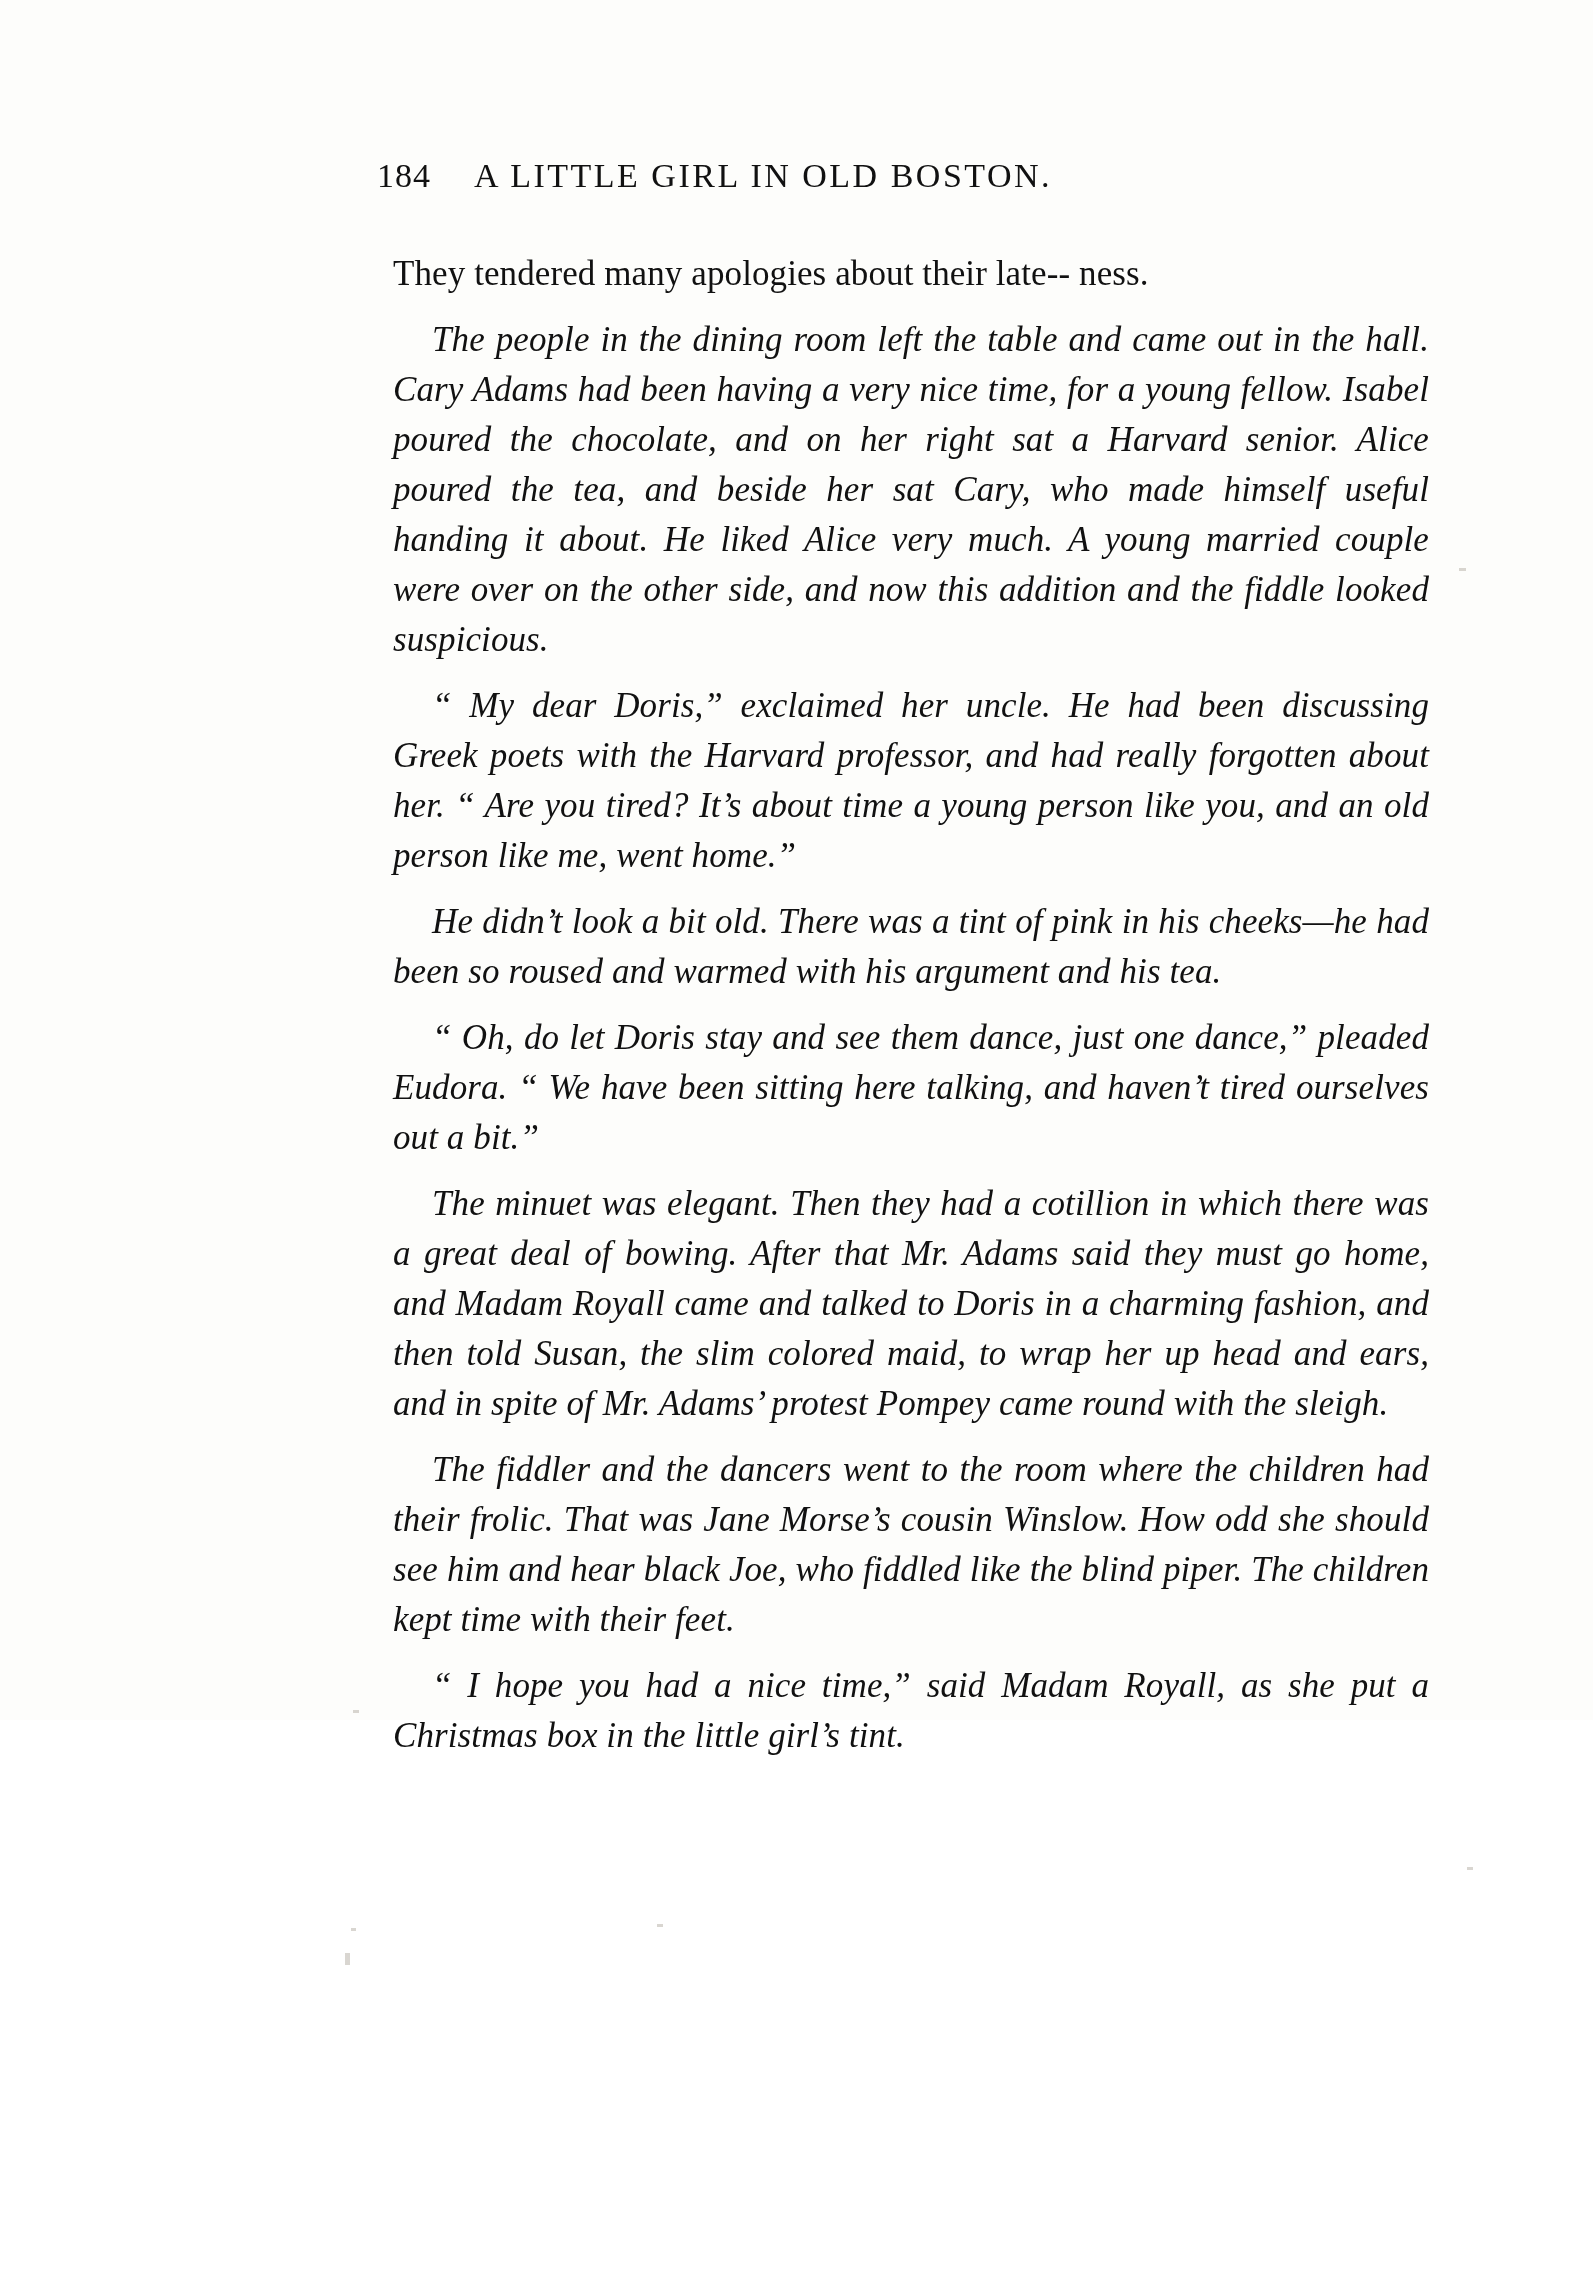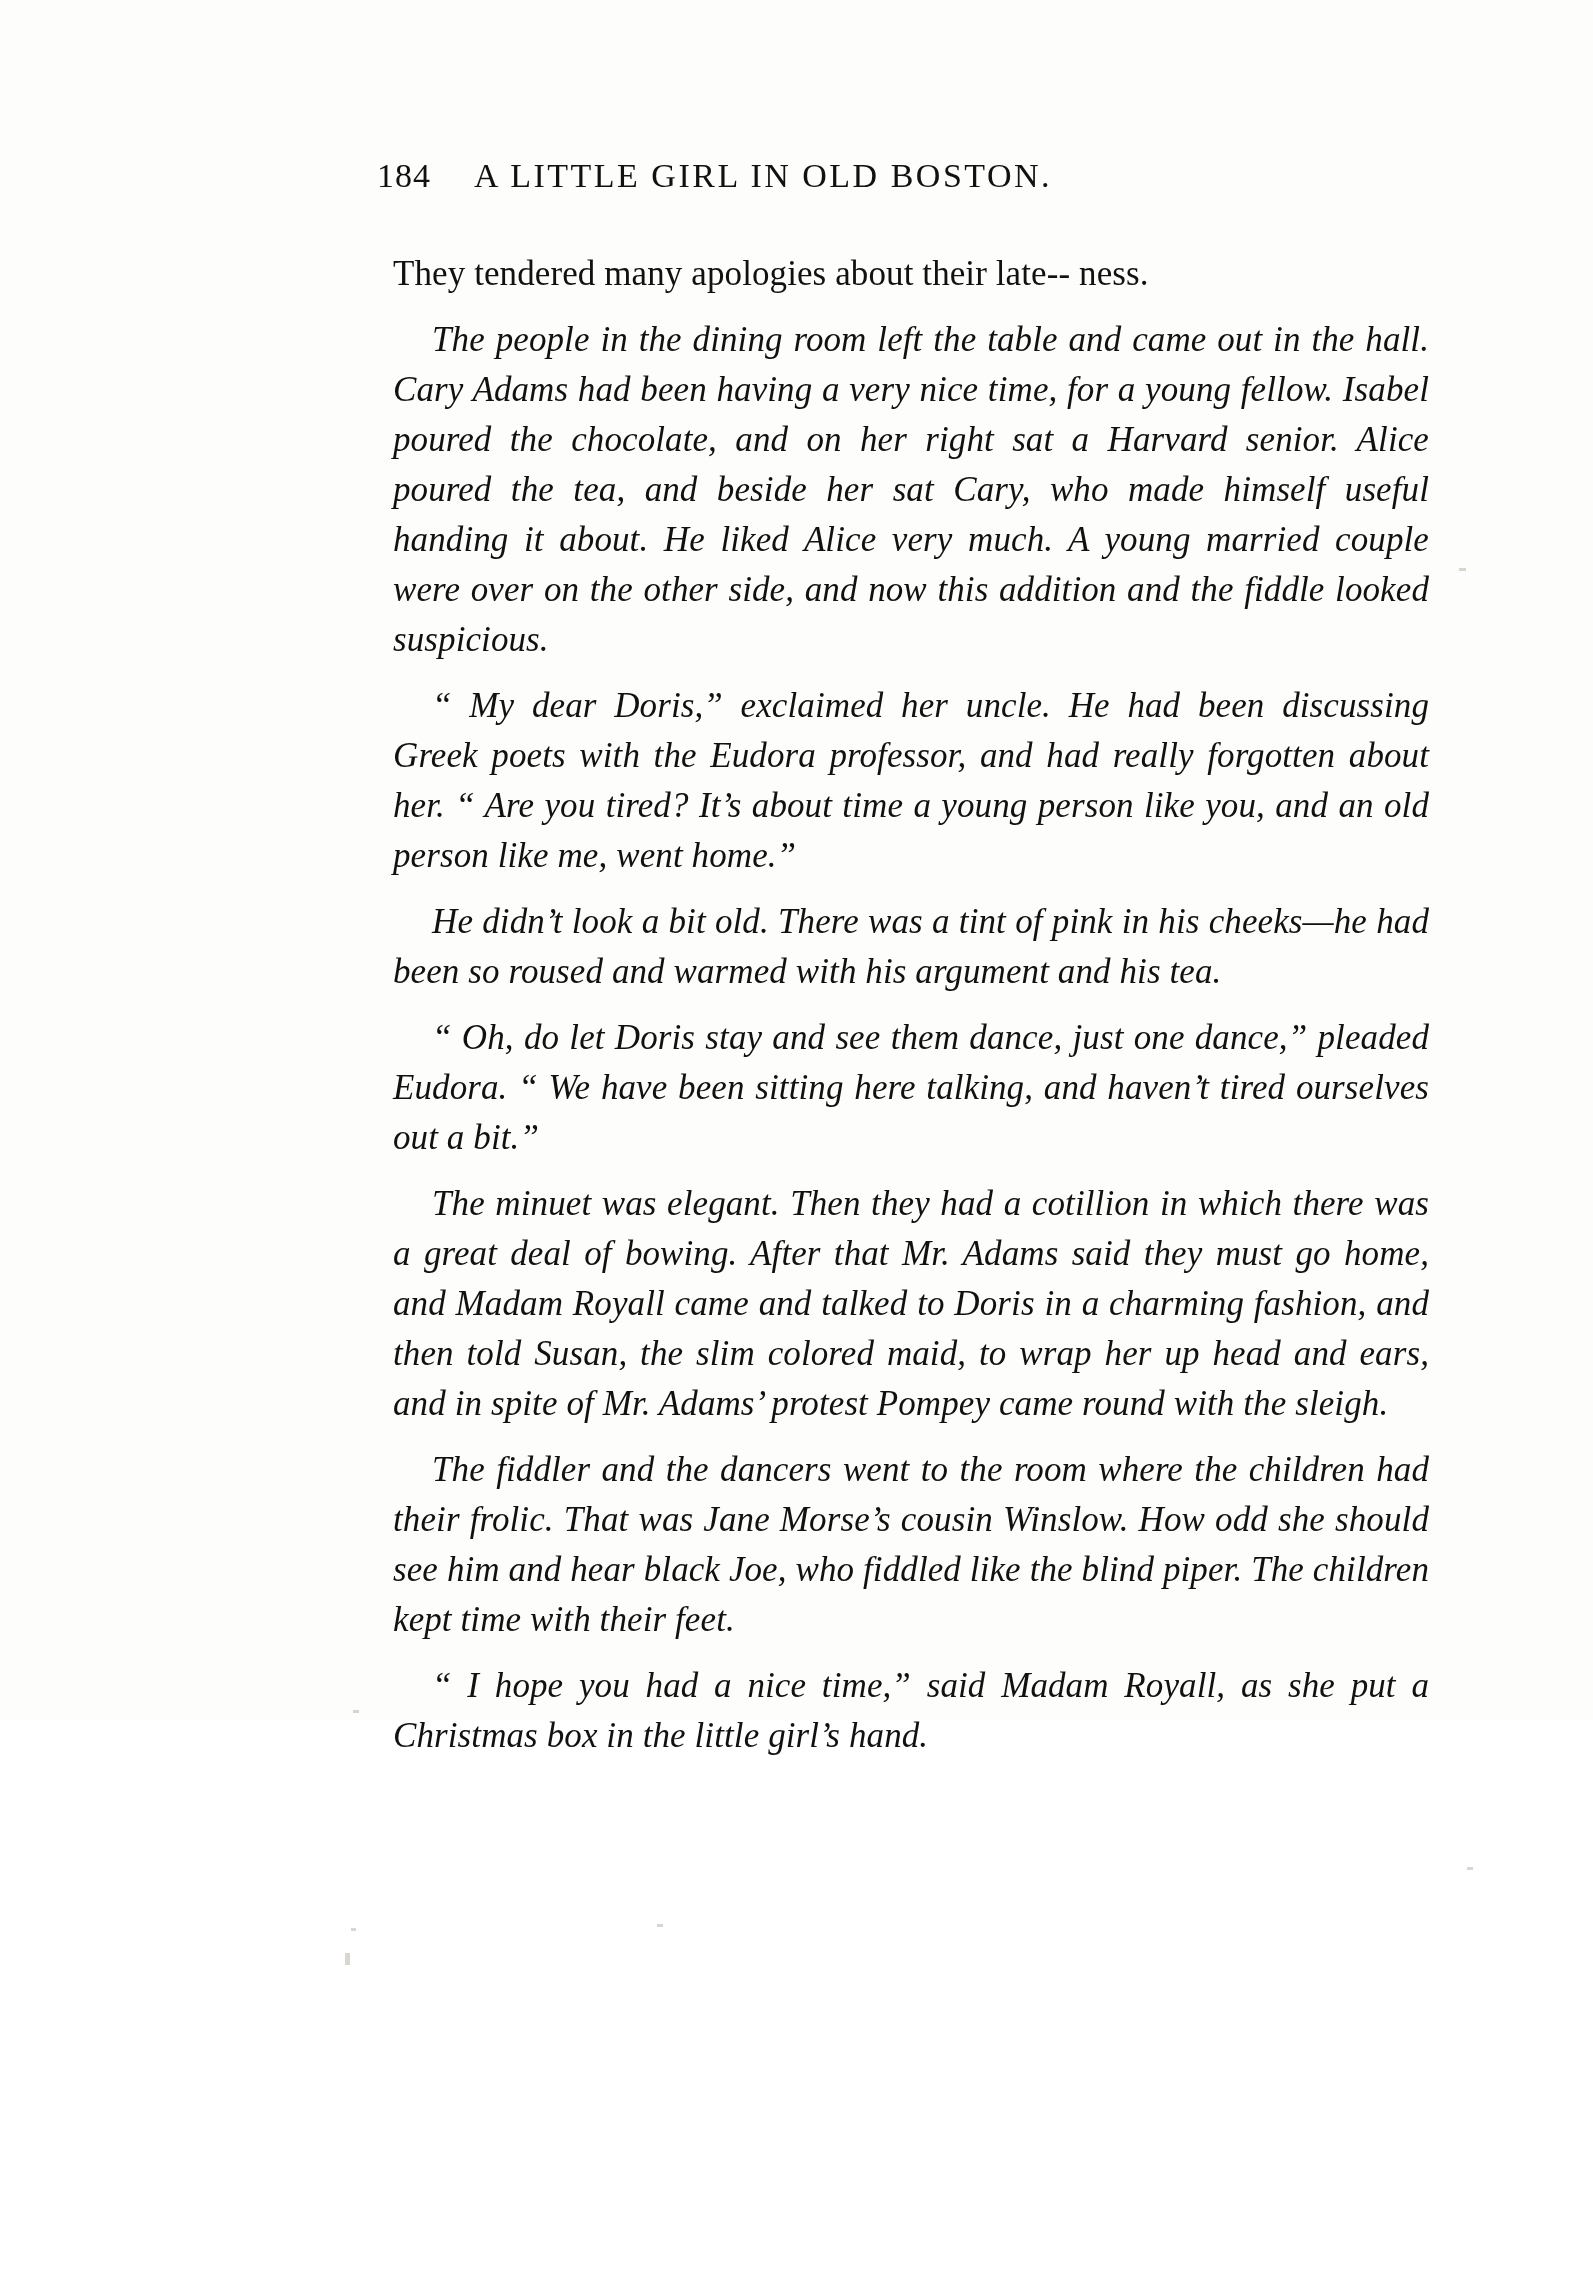--- a/index.html
+++ b/index.html
@@ -72,26 +72,26 @@
 <div class="page">
 
   <div class="content">
 
     <div class="running-head">
       <span class="folio">184</span><span class="title">A LITTLE GIRL IN OLD BOSTON.</span>
     </div>
 
     <p class="body-par noindent">They tendered many apologies about their late-- ness.</p>
     <p class="body-par indent">The people in the dining room left the table and came out in the hall.  Cary Adams had been having a very nice time, for a young fellow.  Isabel poured the chocolate, and on her right sat a Harvard senior.  Alice poured the tea, and beside her sat Cary, who made himself useful handing it about.  He liked Alice very much. A young married couple were over on the other side, and now this addition and the fiddle looked suspicious.</p>
-    <p class="body-par indent">“ My dear Doris,” exclaimed her uncle.  He had been discussing Greek poets with the Eudora professor, and had really forgotten about her.  “ Are you tired?  It’s about time a young person like you, and an old person like me, went home.”</p>
+    <p class="body-par indent">“ My dear Doris,” exclaimed her uncle.  He had been discussing Greek poets with the Harvard professor, and had really forgotten about her.  “ Are you tired?  It’s about time a young person like you, and an old person like me, went home.”</p>
     <p class="body-par indent">He didn’t look a bit old.  There was a tint of pink in his cheeks—he had been so roused and warmed with his argument and his tea.</p>
     <p class="body-par indent">“ Oh, do let Doris stay and see them dance, just one dance,” pleaded Eudora.  “ We have been sitting here talking, and haven’t tired ourselves out a bit.”</p>
     <p class="body-par indent">The minuet was elegant.  Then they had a cotillion in which there was a great deal of bowing.  After that Mr. Adams said they must go home, and Madam Royall came and talked to Doris in a charming fashion, and then told Susan, the slim colored maid, to wrap her up head and ears, and in spite of Mr. Adams’ protest Pompey came round with the sleigh.</p>
     <p class="body-par indent">The fiddler and the dancers went to the room where the children had their frolic.  That was Jane Morse’s cousin Winslow.  How odd she should see him and hear black Joe, who fiddled like the blind piper.  The children kept time with their feet.</p>
-    <p class="body-par indent">“ I hope you had a nice time,” said Madam Royall, as she put a Christmas box in the little girl’s hand.</p>
+    <p class="body-par indent">“ I hope you had a nice time,” said Madam Royall, as she put a Christmas box in the little girl’s tint.</p>
 
   </div>
 
   <span class="speck" style="left:1459px; top:568px; width:6.9px; height:2.9px;"></span>
   <span class="speck" style="left:353px; top:1710px; width:5.9px; height:2.9px;"></span>
   <span class="speck" style="left:345px; top:1953px; width:4.9px; height:11.8px;"></span>
   <span class="speck" style="left:1467px; top:1867px; width:5.9px; height:2.9px;"></span>
   <span class="speck" style="left:351px; top:1928px; width:4.9px; height:2.9px;"></span>
   <span class="speck" style="left:657px; top:1924px; width:5.9px; height:2.9px;"></span>
 

